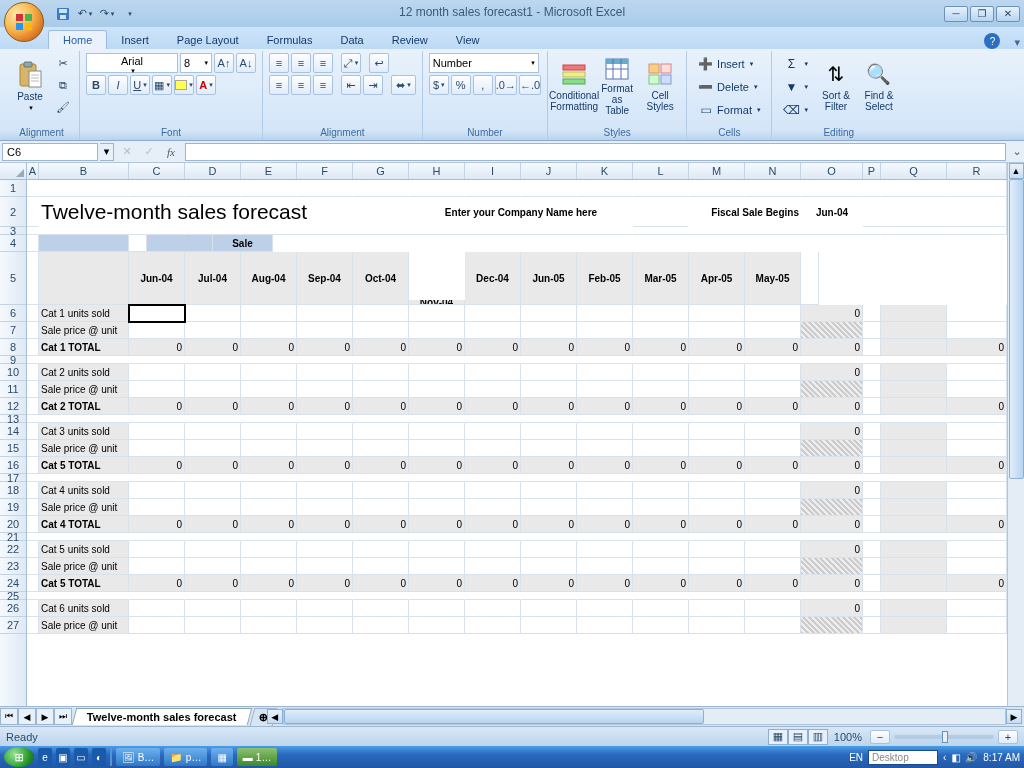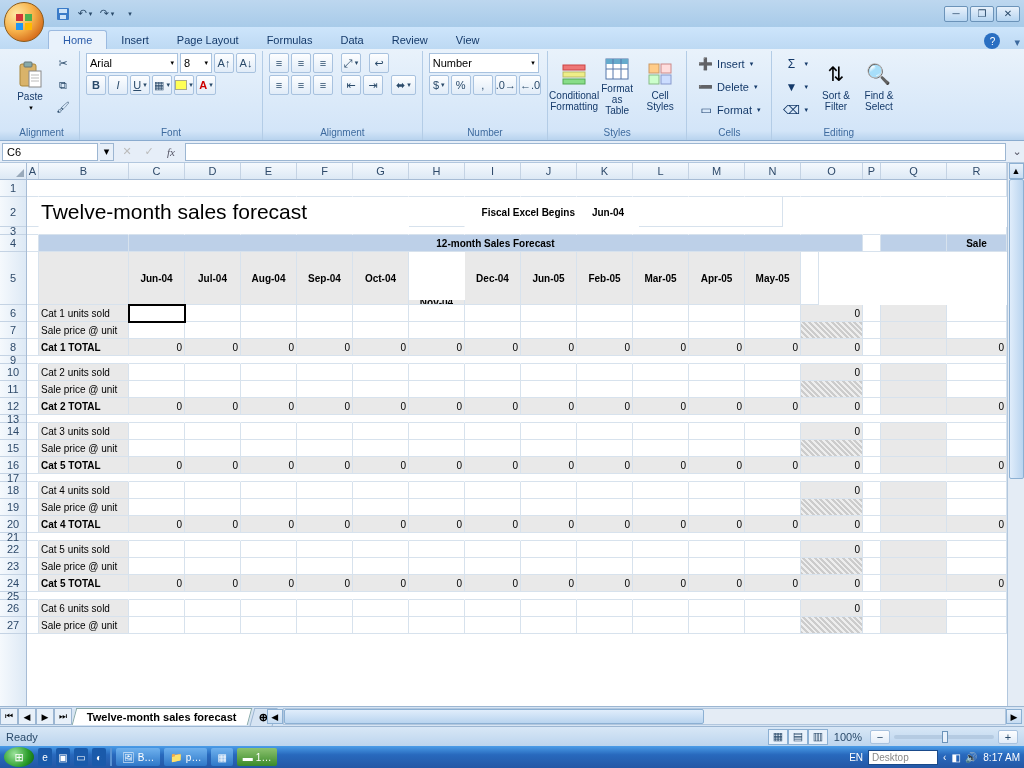--- a/index.html
+++ b/index.html
@@ -28,21 +28,21 @@
 
 .big-btn { width:40px; height:66px; display:flex; flex-direction:column; align-items:center; justify-content:center; gap:2px; border:1px solid transparent; border-radius:3px; padding:2px; cursor:pointer;}
 .big-btn .icon { width:28px; height:28px; display:flex; align-items:center; justify-content:center; font-size:20px;}
 .big-btn .lbl { font-size:10px; color:#153a6a; text-align:center; line-height:1.1;}
 
 .col { display:flex; flex-direction:column; gap:2px;}
 .row { display:flex; gap:2px; align-items:center;}
 .sm-btn { min-width:20px; height:20px; border:1px solid #a8c2df; background:linear-gradient(#fdfeff,#e1ecf8); border-radius:2px; display:flex; align-items:center; justify-content:center; font-size:11px; color:#2a4a6a; cursor:pointer;}
 .dd-arrow { font-size:7px; margin-left:2px;}
 .font-sel { height:20px; border:1px solid #a8c2df; background:#fff; font-size:11px; padding:1px 3px; display:flex; align-items:center; justify-content:space-between;}
-.font-name { width:92px;} .font-size { width:32px;}
+.font-name { width:92px;flex-direction:column;} .font-size { width:32px;}
 .med-btn { display:flex; align-items:center; gap:3px; height:21px; padding:0 4px; border:1px solid transparent; border-radius:2px; cursor:pointer; font-size:11px; color:#153a6a;}
 .med-icon{ width:16px; height:16px; display:flex; align-items:center; justify-content:center; font-size:12px;}
 
 
 .fbar-row { height:22px; background:#e6eef8; border-bottom:1px solid #b2c7de; display:flex; align-items:center;}
 .name-box { width:96px; height:18px; margin:0 2px; background:#fff; border:1px solid #9cb6d2; display:flex; align-items:center; padding:0 4px; font-size:11px;}
 .name-dd { width:14px; height:18px; border:1px solid #9cb6d2; border-left:none; background:#e8f0f9; display:flex; align-items:center; justify-content:center;}
 .fx-btns { display:flex; gap:2px; margin-left:3px;}
 .fx-btn{ width:20px; height:18px; display:flex; align-items:center; justify-content:center; color:#556;}
 .fx-label{ font-style:italic; font-family:serif;}
@@ -131,20 +131,21 @@
           <rect x="3" y="2" width="8" height="4" fill="#cde3f8"></rect>
           <rect x="4" y="8" width="6" height="4" fill="#cde3f8"></rect>
         </svg>
       </div>
     <div class="qat-btn">↶<span class="dd-arrow">▾</span></div>
     <div class="qat-btn">↷<span class="dd-arrow">▾</span></div>
     <div class="qat-btn">
         <span class="dd-arrow">▾</span>
       </div>
   </div>
+  <div class="title-text">12 month sales forecast1 - Microsoft Excel</div>
   <div class="win-controls">
     <div class="win-btn">─</div>
     <div class="win-btn">❐</div>
     <div class="win-btn">✕</div>
   </div>
 </div>
 
 <div class="ribbon-tabs">
   <div class="tab active">Home</div>
   <div class="tab">Insert</div>
@@ -449,22 +450,23 @@
         <div class="cell " style="width: 56px;"></div>
         <div class="cell " style="width: 56px;"></div>
         <div class="cell " style="width: 62px;"></div>
         <div class="cell " style="width: 18px;"></div>
         <div class="cell " style="width: 66px;"></div>
         <div class="cell " style="width: 60px;"></div>
       </div>
       <div class="grow no-vborder" style="height: 30px;">
         <div class="cell " style="width: 12px;"></div>
         <div class="cell title-cell" style="width: 370px;">Twelve-month sales forecast</div>
-        <div class="cell " style="width: 56px;"></div>
-        <div class="cell b r" style="width: 112px; border: none;">Fiscal Excel Begins</div>
+        <div class="cell b c" style="width: 224px; border: none;">Enter your Company Name here</div>
+        <div class="cell " style="width: 56px;"></div>
+        <div class="cell b r" style="width: 112px; border: none;">Fiscal Sale Begins</div>
         <div class="cell b c" style="width: 62px; border: none;">Jun-04</div>
         <div class="cell " style="width: 144px;"></div>
       </div>
       <div class="grow sm no-vborder">
         <div class="cell " style="width: 12px;"></div>
         <div class="cell " style="width: 90px;"></div>
         <div class="cell " style="width: 56px;"></div>
         <div class="cell " style="width: 56px;"></div>
         <div class="cell " style="width: 56px;"></div>
         <div class="cell " style="width: 56px;"></div>
@@ -477,21 +479,20 @@
         <div class="cell " style="width: 56px;"></div>
         <div class="cell " style="width: 56px;"></div>
         <div class="cell " style="width: 62px;"></div>
         <div class="cell " style="width: 18px;"></div>
         <div class="cell " style="width: 66px;"></div>
         <div class="cell " style="width: 60px;"></div>
       </div>
       <div class="grow ">
         <div class="cell " style="width: 12px;"></div>
         <div class="cell hdr" style="width: 90px;"></div>
-        <div class="cell hdr" style="width: 734px;">12-month Sales Forecast</div>
         <div class="cell " style="width: 18px;"></div>
         <div class="cell hdr" style="width: 66px;"></div>
         <div class="cell hdr" style="width: 60px;">Sale</div>
       </div>
       <div class="grow tall">
         <div class="cell " style="width: 12px;"></div>
         <div class="cell gray" style="width: 90px;"></div>
         <div class="cell gray b c" style="width: 56px;">Jun-04</div>
         <div class="cell gray b c" style="width: 56px;">Jul-04</div>
         <div class="cell gray b c" style="width: 56px;">Aug-04</div>

